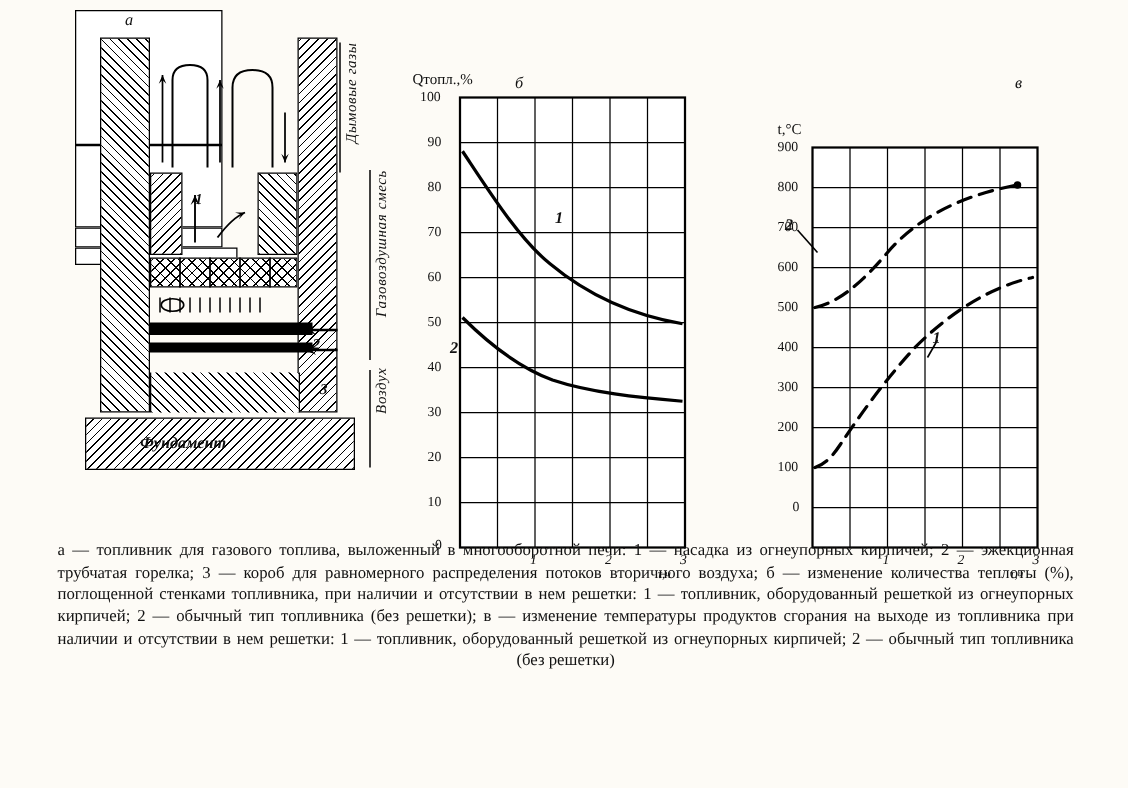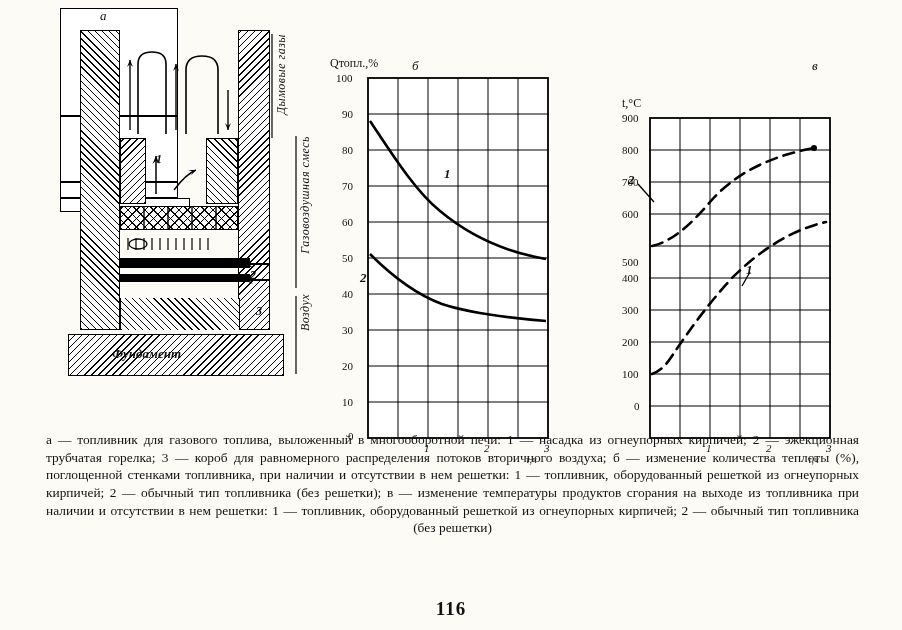--- a/index.html
+++ b/index.html
@@ -251,35 +251,34 @@
       <circle cx="214" cy="92" r="3" fill="#000"></circle>
 
       <line x1="38" y1="128" x2="54" y2="146" stroke="#000" stroke-width="1.3"></line>
       <line x1="150" y1="216" x2="142" y2="230" stroke="#000" stroke-width="1.3"></line>
     </svg>
 
     <div class="tick" style="left:22px;top:56px;">900</div>
     <div class="tick" style="left:22px;top:88px;">800</div>
     <div class="tick" style="left:22px;top:120px;">700</div>
     <div class="tick" style="left:22px;top:152px;">600</div>
-    <div class="tick" style="left:22px;top:200px;">500</div>
+    <div class="tick" style="left:22px;top:184px;">500</div>
     <div class="tick" style="left:22px;top:216px;">400</div>
     <div class="tick" style="left:22px;top:248px;text-align:center;">300</div>
     <div class="tick" style="left:22px;top:280px;">200</div>
     <div class="tick" style="left:22px;top:312px;">100</div>
     <div class="tick" style="left:34px;top:344px;">0</div>
 
     <div class="tick ital" style="left:106px;top:386px;">1</div>
     <div class="tick ital" style="left:166px;top:386px;">2</div>
     <div class="tick ital" style="left:226px;top:386px;">3</div>
     <div class="axis-title ital" style="left:208px;top:398px;">τ,ч</div>
 
     <div class="tick ital bold" style="left:28px;top:116px;font-size:13px;">2</div>
     <div class="tick ital bold" style="left:146px;top:206px;font-size:13px;">1</div>
   </div>
 
   <div id="caption">
     <div id="cap-body">а — топливник для газового топлива, выложенный в многооборотной печи: 1 — насадка из огнеупорных кирпичей; 2 — эжекционная трубчатая горелка; 3 — короб для равномерного распределения потоков вторичного воздуха; б — изменение количества теплоты (%), поглощенной стенками топливника, при наличии и отсутствии в нем решетки: 1 — топливник, оборудованный решеткой из огнеупорных кирпичей; 2 — обычный тип топливника (без решетки); в — изменение температуры продуктов сгорания на выходе из топливника при наличии и отсутствии в нем решетки: 1 — топливник, оборудованный решеткой из огнеупорных кирпичей; 2 — обычный тип топливника (без решетки)</div>
   </div>
 
-  <div id="pageno">116</div>
 
 </div>
 
 </body></html>

